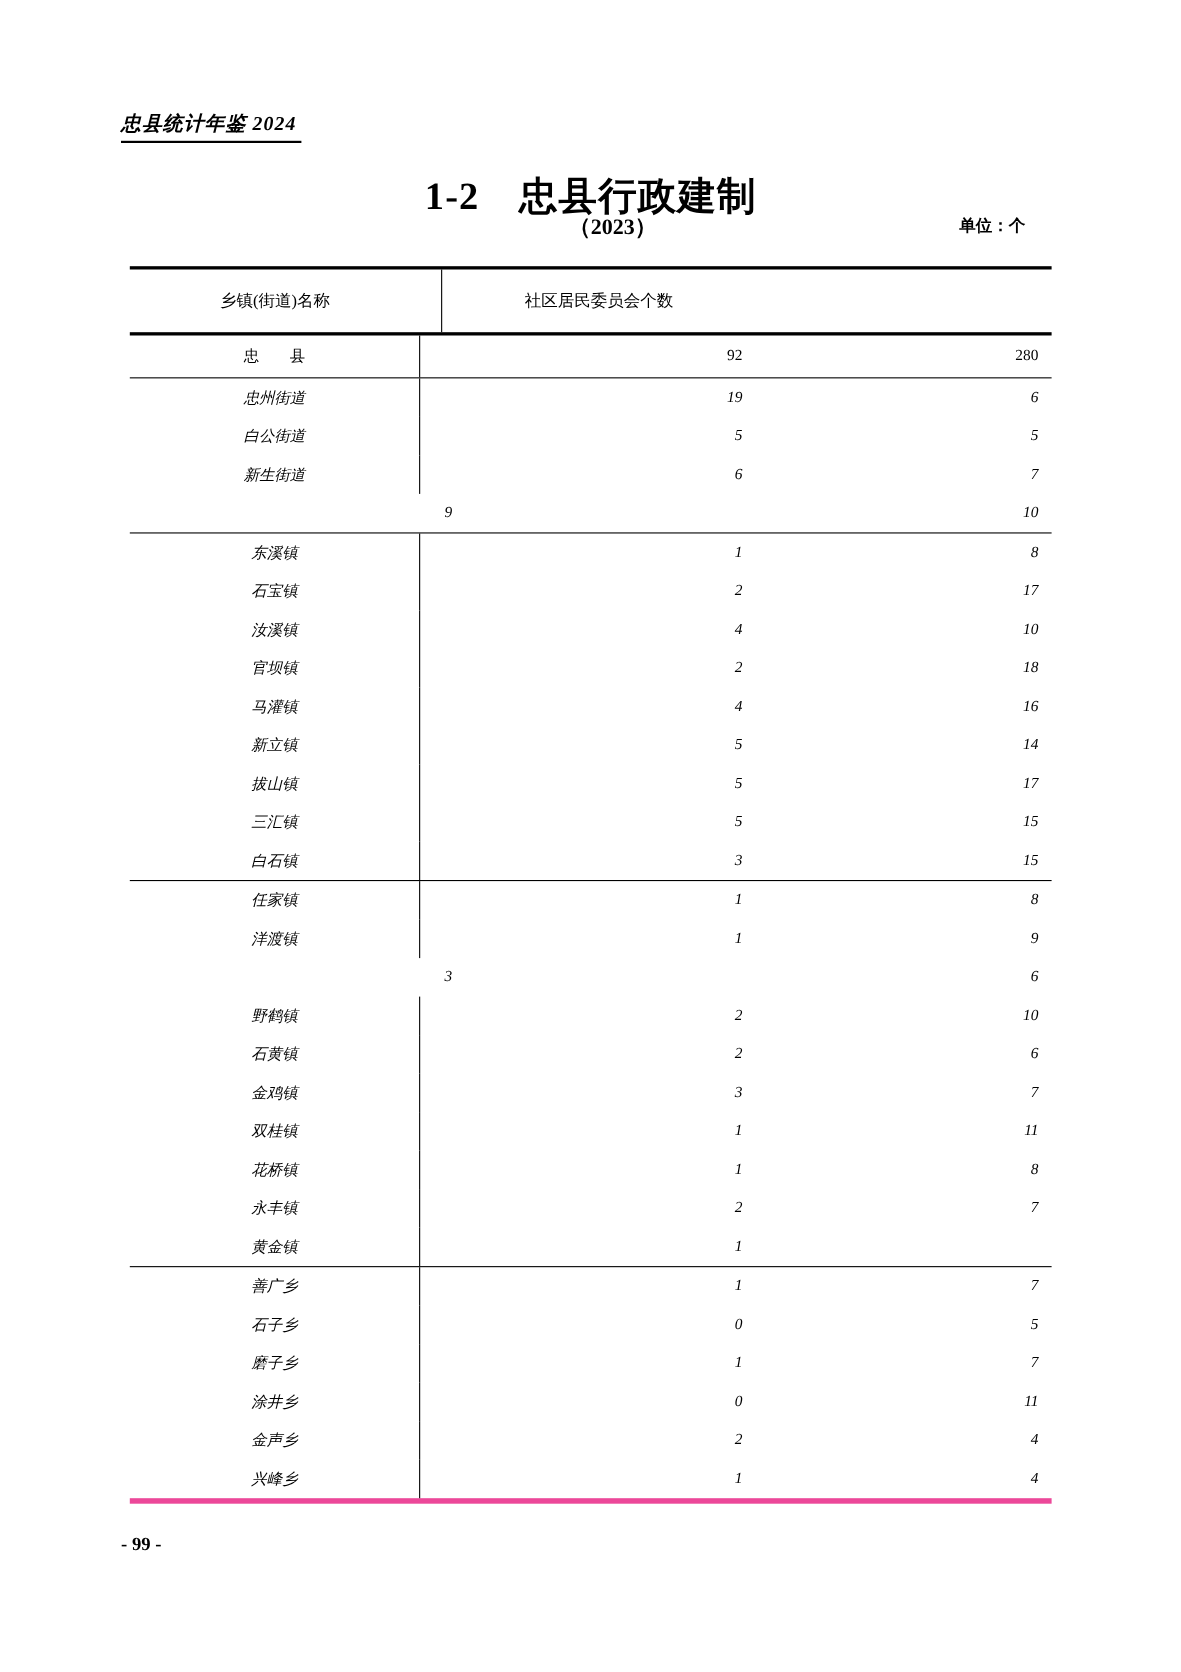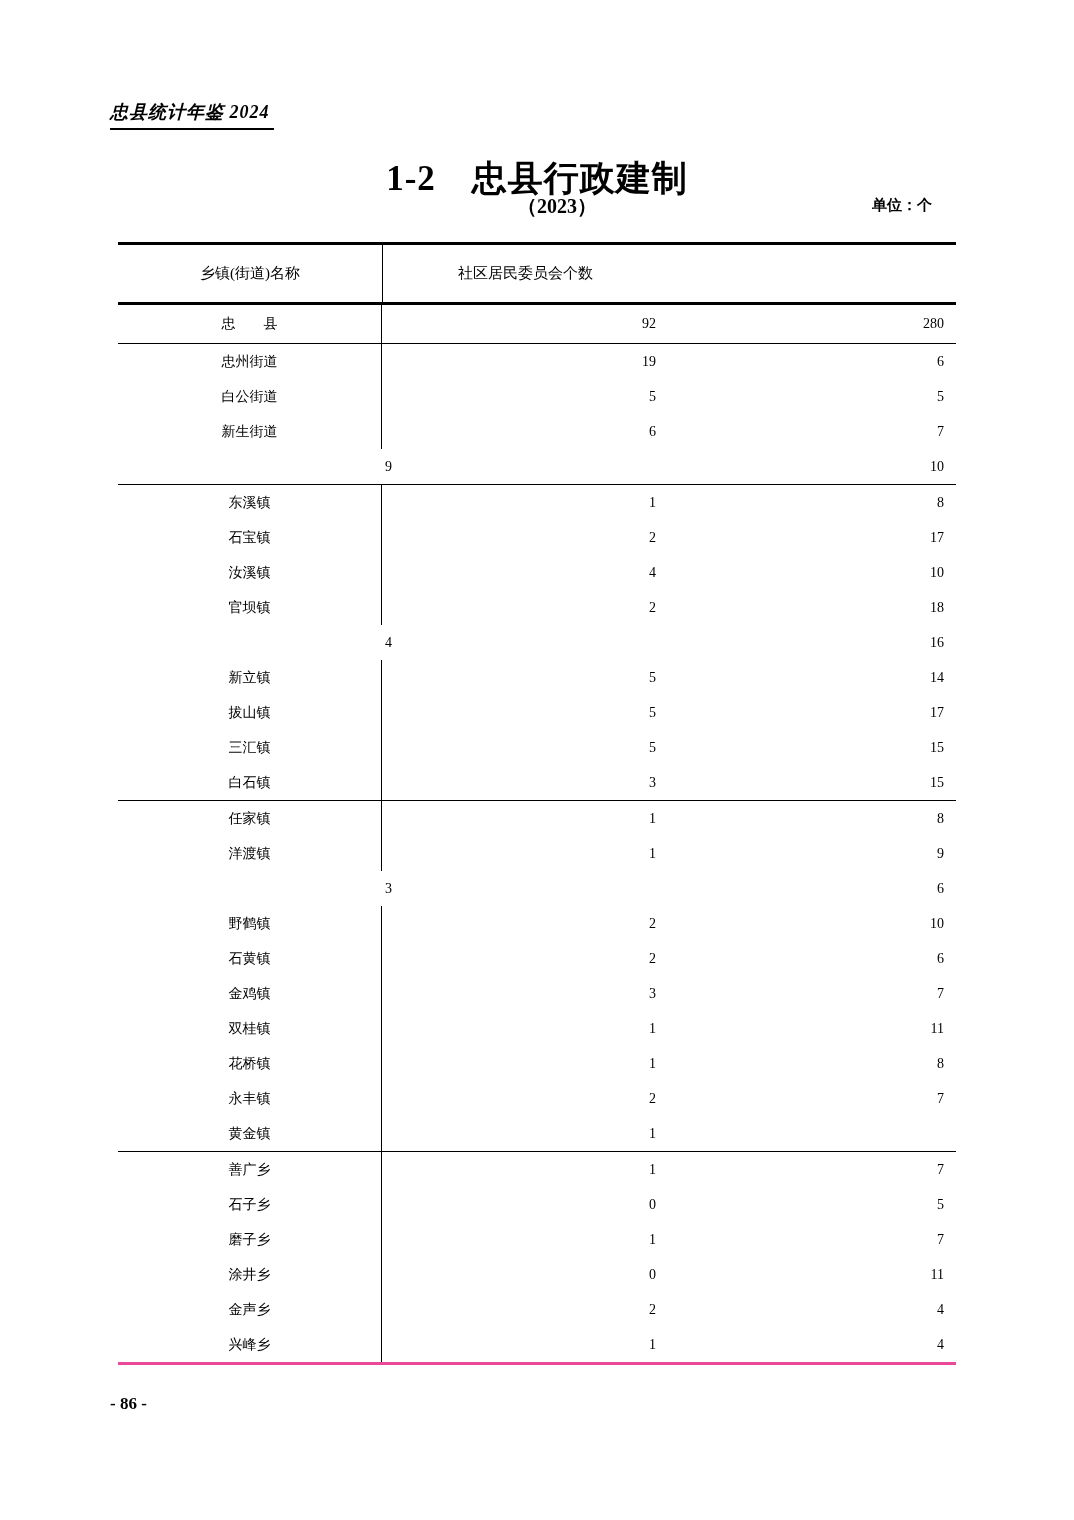--- a/index.html
+++ b/index.html
@@ -56,21 +56,21 @@
     font-size: 15px;
     font-weight: bold;
   }
   .stat-table {
     position: absolute;
     left: 118px;
     top: 242px;
     width: 838px;
     box-sizing: border-box;
     border-top: 3px solid #000;
-    border-bottom: 3px solid #ec4899;
+    border-bottom: 5px solid #ec4899;
     font-size: 14px;
   }
   .row {
     display: flex;
     align-items: center;
   }
   .cell {
     box-sizing: border-box;
     height: 100%;
     display: flex;
@@ -78,21 +78,21 @@
   }
   .header-row {
     height: 57px;
     border-bottom: 3px solid #000;
   }
   .header-row .cell {
     justify-content: center;
     font-size: 15px;
   }
   .c1 { width: 264px; }
-  .c2 { width: 286px; }
+  .c2 { width: 286px; margin-left: 19px; }
   .c3 { flex: 1; }
   .header-row .c2,
   .header-row .c3 {
     border-left: 1px solid #000;
   }
   .body-row {
     height: 35px;
   }
   .total-row {
     height: 38px;
@@ -103,20 +103,21 @@
     border-right: 1px solid #000;
     justify-content: center;
   }
   .body-row .c2, .body-row .c3,
   .total-row .c2, .total-row .c3 {
     justify-content: flex-end;
     padding-right: 12px;
   }
   .section {
     border-bottom: 1px solid #000;
+    font-style: italic;
   }
   .section:last-child {
     border-bottom: none;
   }
   .page-number {
     position: absolute;
     left: 110px;
     top: 1394px;
     font-size: 17px;
     font-weight: bold;
@@ -180,20 +181,21 @@
     <div class="cell c1">汝溪镇</div>
     <div class="cell c2">4</div>
     <div class="cell c3">10</div>
   </div>
         <div class="row body-row">
     <div class="cell c1">官坝镇</div>
     <div class="cell c2">2</div>
     <div class="cell c3">18</div>
   </div>
         <div class="row body-row">
+    <div class="cell c1">马灌镇</div>
     <div class="cell c2">4</div>
     <div class="cell c3">16</div>
   </div>
         <div class="row body-row">
     <div class="cell c1">新立镇</div>
     <div class="cell c2">5</div>
     <div class="cell c3">14</div>
   </div>
         <div class="row body-row">
     <div class="cell c1">拔山镇</div>
@@ -289,13 +291,13 @@
   </div>
         <div class="row body-row">
     <div class="cell c1">兴峰乡</div>
     <div class="cell c2">1</div>
     <div class="cell c3">4</div>
   </div>
       </div>
     </div>
 </div>
 
-<div class="page-number">- 86 -</div>
+<div class="page-number">- 99 -</div>
 
 </body></html>

